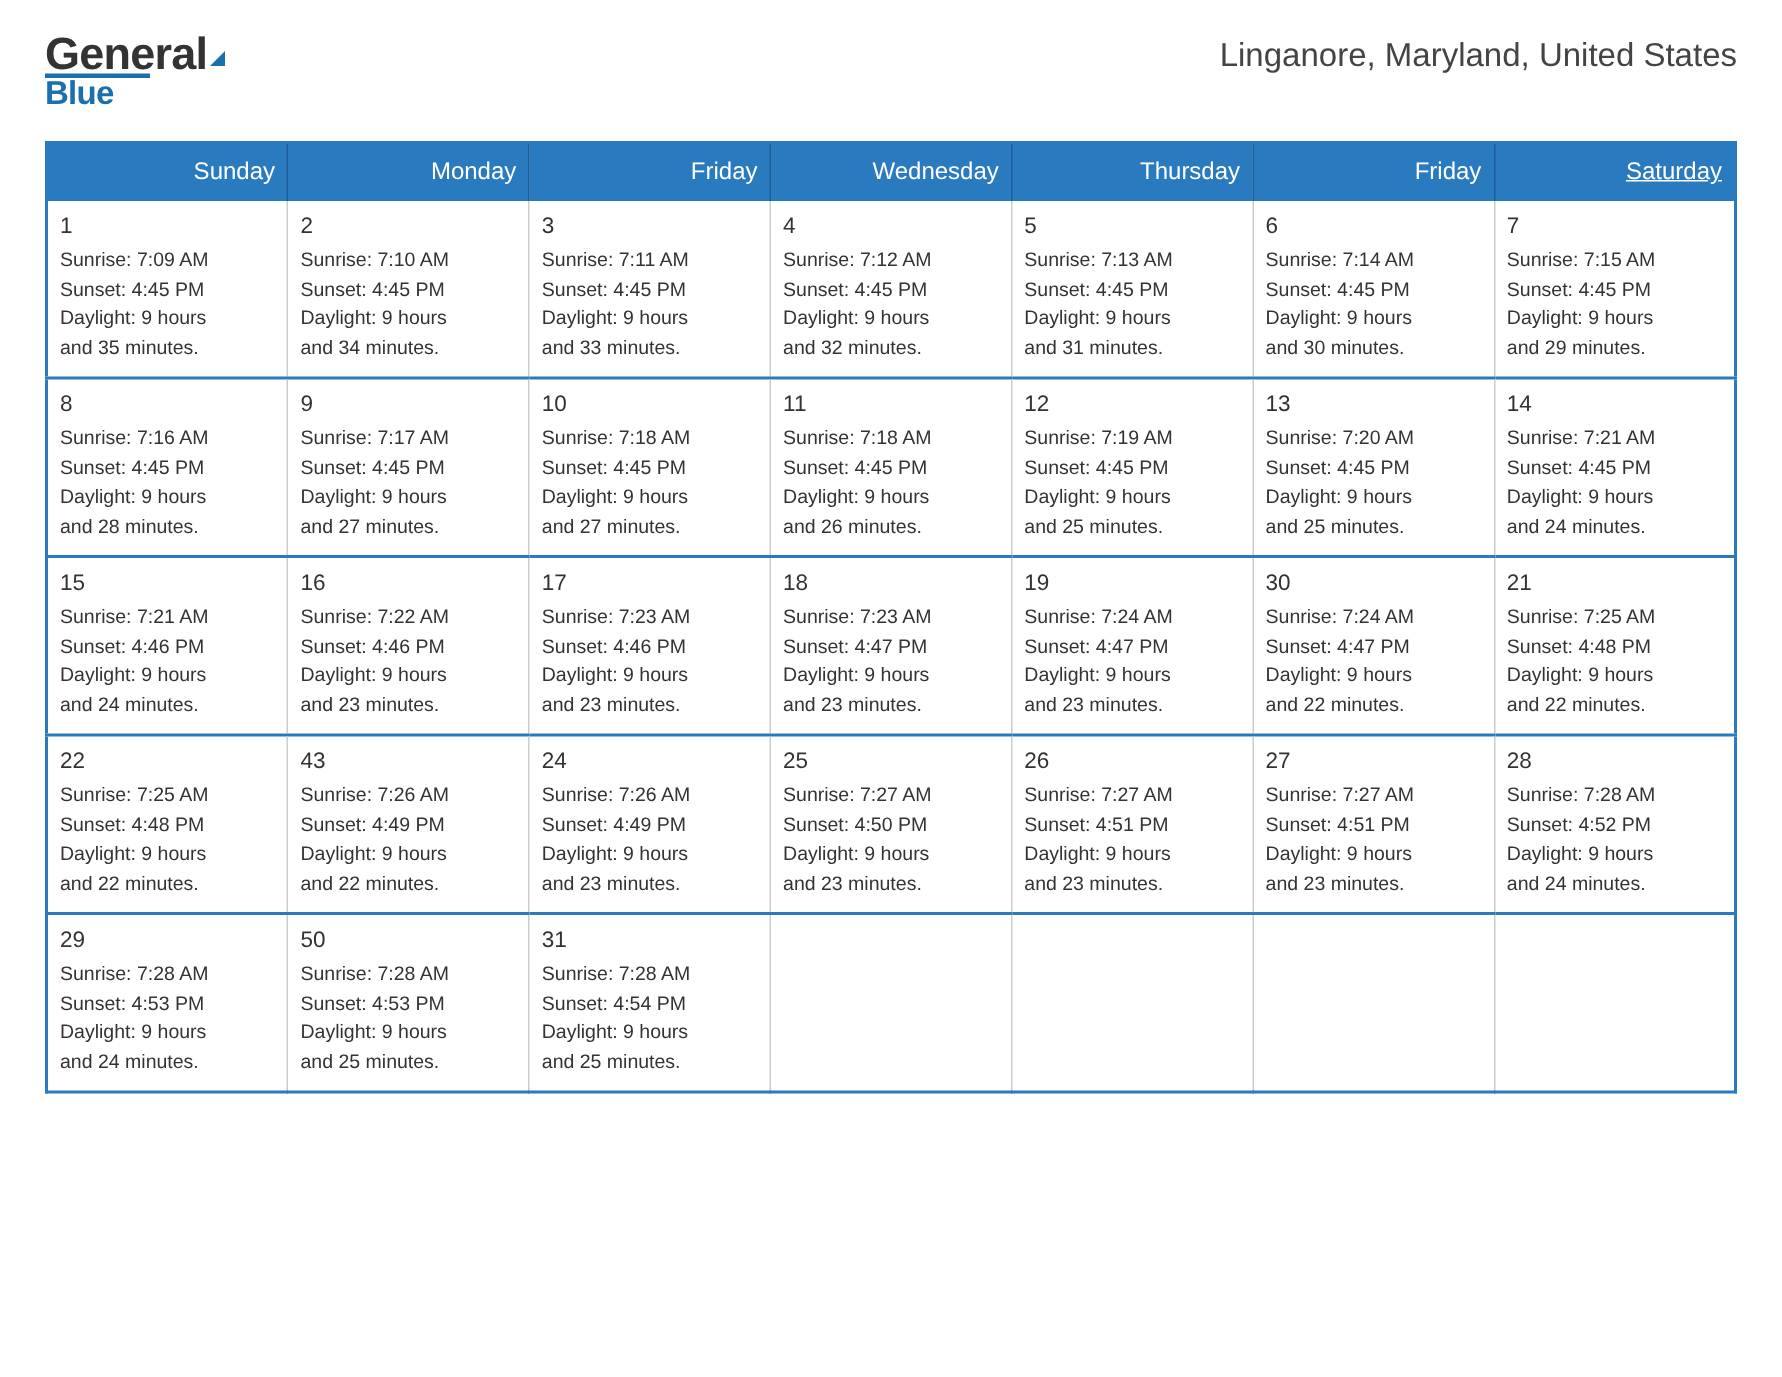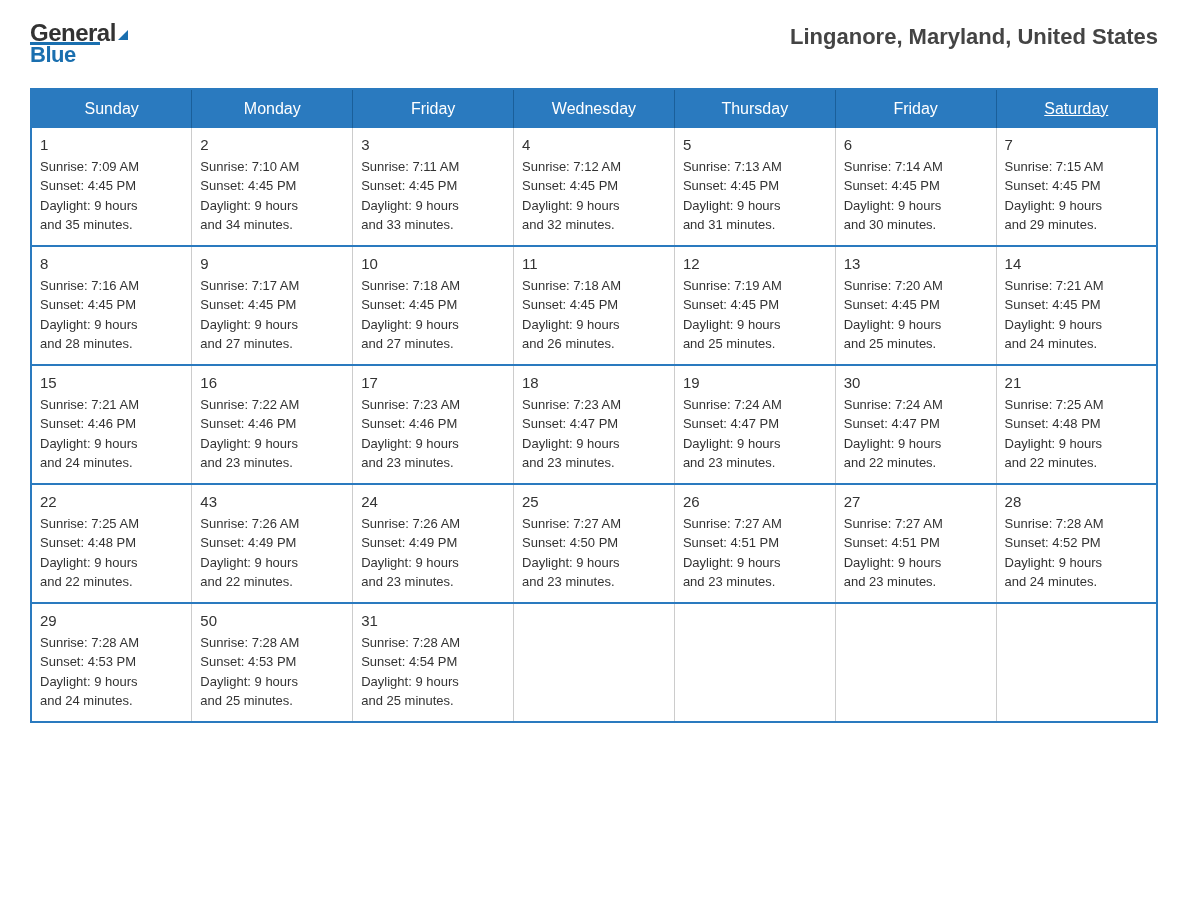--- a/index.html
+++ b/index.html
@@ -32,35 +32,35 @@
     }
     .month-title {
       font-size: 52px;
       font-weight: 300;
       color: #222;
       line-height: 1.1;
     }
     .location-title {
       font-size: 22px;
       color: #444;
-      font-weight: bold;
+      font-weight: normal;
       margin-top: 4px;
     }
     .calendar-table {
       width: 100%;
       border-collapse: collapse;
       border: 2px solid #2a7abf;
     }
     .calendar-table th {
       background-color: #2a7abf;
       color: #fff;
       font-size: 16px;
       font-weight: normal;
       padding: 10px 8px;
-      text-align: center;
+      text-align: right;
       border-right: 1px solid #1a5f9a;
     }
     .calendar-table th:last-child {
       border-right: none;
       text-decoration: underline;
     }
     .calendar-table td {
       vertical-align: top;
       padding: 8px 8px 10px 8px;
       border-right: 1px solid #ccc;
@@ -90,21 +90,21 @@
     .empty-cell {
       background: #fff;
     }
   </style>
 </head>
 <body>
 
 <div class="header">
   <div class="logo">
     <div style="display:flex; align-items:center;">
-      <span class="logo-text" style="font-size:24px; font-weight:bold; color:#333; letter-spacing:-0.5px;">General</span>
+      <span class="logo-text" style="font-size:30px; font-weight:bold; color:#333; letter-spacing:-0.5px;">General</span>
       <span style="display:inline-block; width:0; height:0; border-left:10px solid transparent; border-bottom:10px solid #1a6faf; margin-left:2px; margin-top:4px;"></span>
     </div>
     <div style="display:flex; align-items:center; margin-top:-4px;">
       <div style="width:70px; height:3px; background:#1a6faf;"></div>
     </div>
     <span class="logo-text" style="font-size:22px; font-weight:bold; color:#1a6faf; letter-spacing:-0.5px; margin-top:-2px;">Blue</span>
   </div>
   <div class="title-block">
     <div class="location-title">Linganore, Maryland, United States</div>
   </div>

